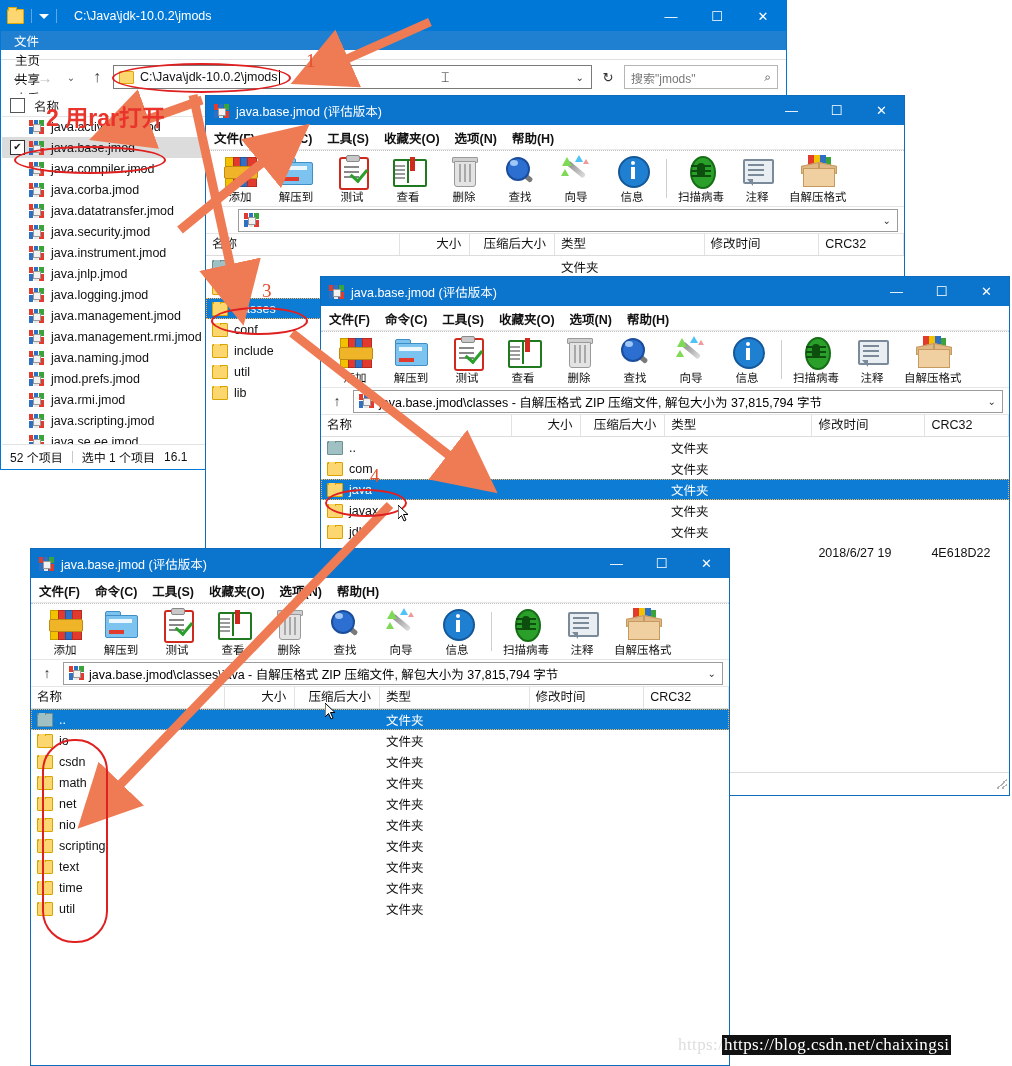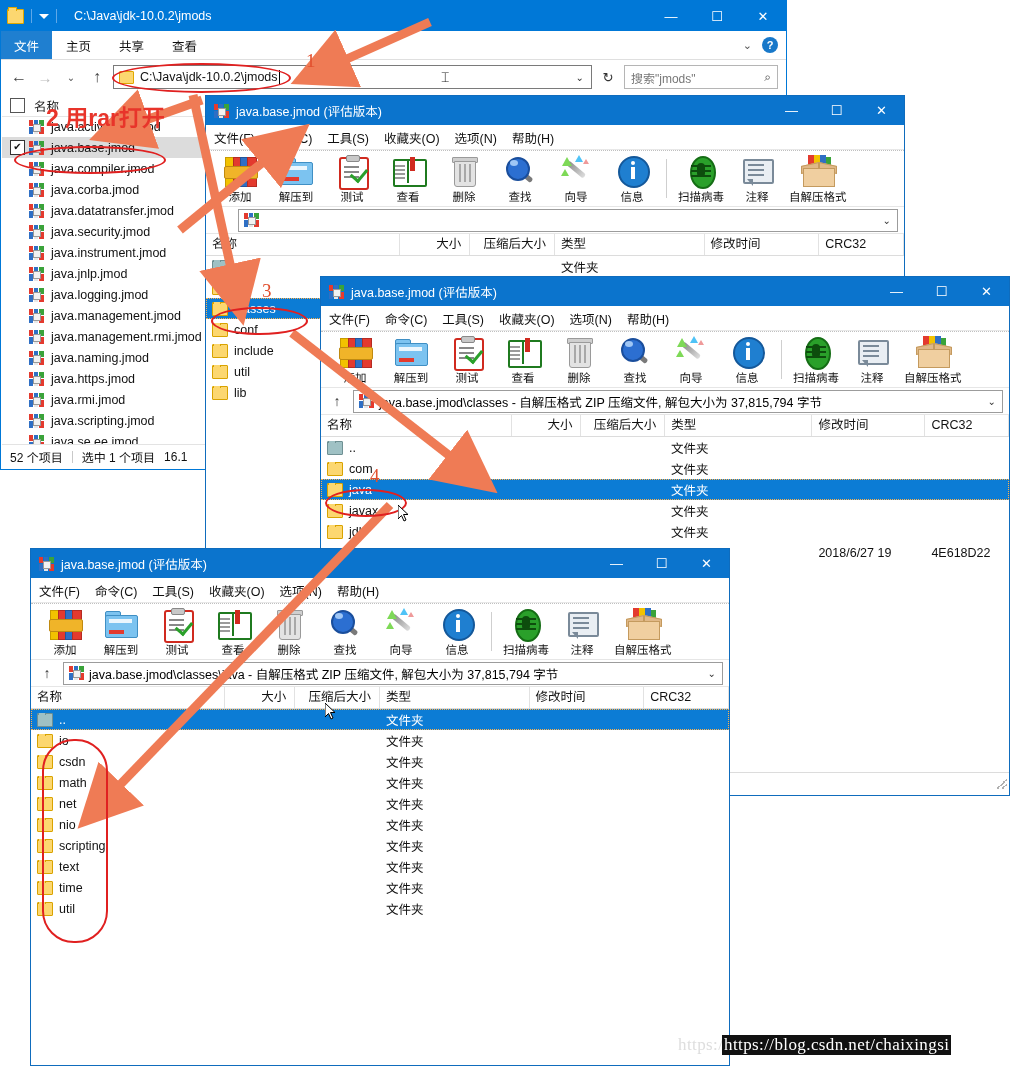--- a/index.html
+++ b/index.html
@@ -12,21 +12,21 @@
   #explorer{left:0;top:0;width:787px;height:470px;border:1px solid #0078d7;}
   .exp-title{height:30px;background:#0078d7;display:flex;align-items:center;color:#fff;font-size:12.5px;}
   .exp-qat{display:flex;align-items:center;gap:0;padding-left:6px;}
   .qat-folder{width:15px;height:13px;background:#fcd770;border:1px solid #e0a800;border-radius:1px;position:relative;}
   .qat-folder:after{content:"";position:absolute;left:0;top:-3px;width:7px;height:3px;background:#fcd770;border:1px solid #e0a800;border-bottom:none;border-radius:1px 1px 0 0;}
   .qat-sep{width:1px;height:14px;background:#5fa8e8;margin:0 7px;}
   .qat-caret{width:0;height:0;border-left:5px solid transparent;border-right:5px solid transparent;border-top:5px solid #fff;}
   .exp-path{margin-left:10px;font-size:12.5px;}
   .exp-btns{margin-left:auto;display:flex;height:30px;}
   .exp-btns div{width:46px;display:flex;align-items:center;justify-content:center;font-size:13px;color:#fff;}
-  .exp-ribbon{height:28px;display:flex;align-items:stretch;border-bottom:1px solid #dfdfdf;background:#fff;}
+  .exp-ribbon{height:28px;display:flex;align-items:stretch;border-bottom:1px solid #dfdfdf;background:#fff;flex-direction:column;}
   .exp-tab{display:flex;align-items:center;padding:0 14px;font-size:12.5px;color:#111;}
   .exp-tab.file{background:#1f7fd0;color:#fff;padding:0 13px;}
   .exp-ribbon-right{margin-left:auto;display:flex;align-items:center;padding-right:8px;gap:10px;}
   .exp-chevron{font-size:11px;color:#555;}
   .help-circ{width:16px;height:16px;border-radius:50%;background:#1878c9;color:#fff;font-size:11px;
              display:flex;align-items:center;justify-content:center;font-weight:bold;}
   .exp-addrbar{height:34px;display:flex;align-items:center;padding:0 8px;gap:6px;background:#fff;}
   .navbtn{width:20px;text-align:center;font-size:16px;color:#444;}
   .navbtn.dim{color:#bbb;font-size:15px;}
   .navbtn.small{font-size:10px;color:#555;}
@@ -61,21 +61,21 @@
   .rarico .f{left:10px;top:7px;width:5px;height:7px;background:#e33a2e;}
   .rarico .g{left:4px;top:4px;width:6px;height:6px;background:#f2f2f2;border:1px solid #999;}
 
   
   .rar{border:1px solid #0f6cbd;box-shadow:0 0 0 0 #000;}
   .rar-title{height:29px;background:#0b74cd;display:flex;align-items:center;color:#fff;font-size:12.5px;padding-left:8px;gap:7px;}
   .rar-title .t{white-space:nowrap;}
   .rar-wbtns{margin-left:auto;display:flex;height:29px;}
   .rar-wbtns div{width:45px;display:flex;align-items:center;justify-content:center;font-size:13px;}
   .rar-menu{height:24px;display:flex;align-items:center;gap:0;font-size:12.5px;color:#111;background:#fff;padding-left:8px;border-bottom:1px solid #e8e8e8;}
-  .rar-menu span{padding:0 9px 0 0;margin-right:6px;white-space:nowrap;}
+  .rar-menu span{padding:0 9px 0 0;margin-right:6px;white-space:nowrap;font-weight:bold;}
   .rar-tb{display:flex;align-items:flex-start;background:#fff;padding:4px 6px 2px 6px;border-top:1px dotted #c0c0c0;border-bottom:1px solid #e6e6e6;}
   .tbi{width:auto;min-width:48px;display:flex;flex-direction:column;align-items:center;padding:0 4px;}
   .tbi .lbl{font-size:11.5px;color:#111;margin-top:1px;white-space:nowrap;}
   .tb-sep{width:1px;background:#cfcfcf;margin:4px 6px 6px 6px;align-self:stretch;}
   .rar-addr{height:26px;display:flex;align-items:center;gap:6px;padding:0 6px;background:#fff;border-bottom:1px solid #e6e6e6;}
   .rar-up{width:20px;text-align:center;font-size:14px;color:#333;}
   .rar-abox{flex:1;height:21px;border:1px solid #9c9c9c;display:flex;align-items:center;font-size:12.5px;background:#fff;padding-left:5px;gap:5px;}
   .rar-abox .drop{margin-left:auto;margin-right:6px;font-size:10px;color:#333;}
   .rar-cols{height:21px;display:flex;align-items:center;font-size:12.5px;color:#111;border-bottom:1px solid #dcdcdc;background:#fff;}
   .rar-cols div{box-sizing:border-box;padding-left:6px;border-right:1px solid #e2e2e2;height:21px;line-height:21px;white-space:nowrap;}
@@ -373,21 +373,21 @@
         <div class="exp-row" style="position: relative;">
           <span class="rarico">
             <i class="a"></i>
             <i class="b"></i>
             <i class="c"></i>
             <i class="d"></i>
             <i class="e"></i>
             <i class="f"></i>
             <i class="g"></i>
           </span>
-          <span class="nm">java.https.jmod</span>
+          <span class="nm">jmod.prefs.jmod</span>
         </div>
         <div class="exp-row" style="position: relative;">
           <span class="rarico">
             <i class="a"></i>
             <i class="b"></i>
             <i class="c"></i>
             <i class="d"></i>
             <i class="e"></i>
             <i class="f"></i>
             <i class="g"></i>

